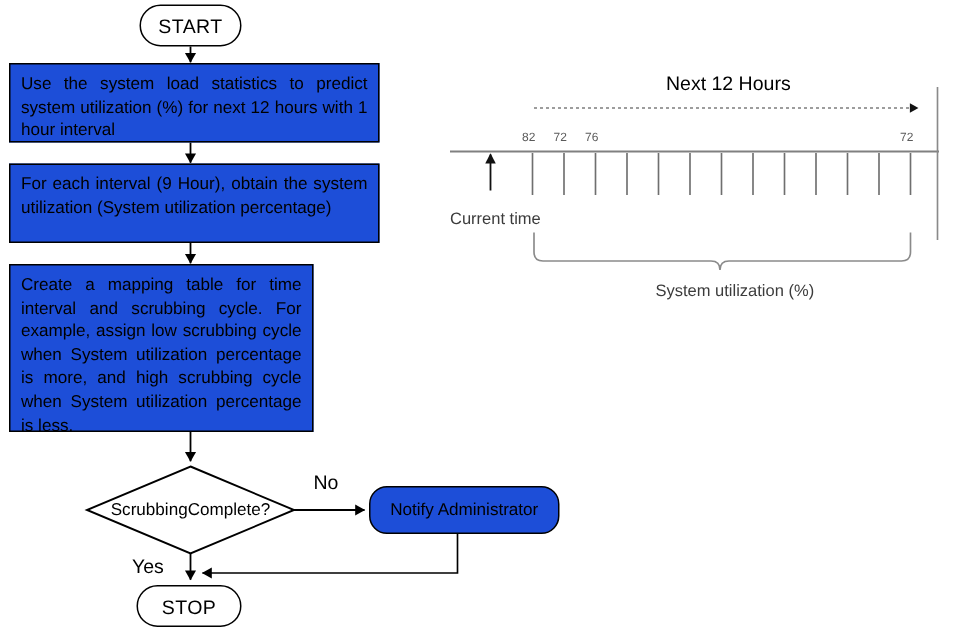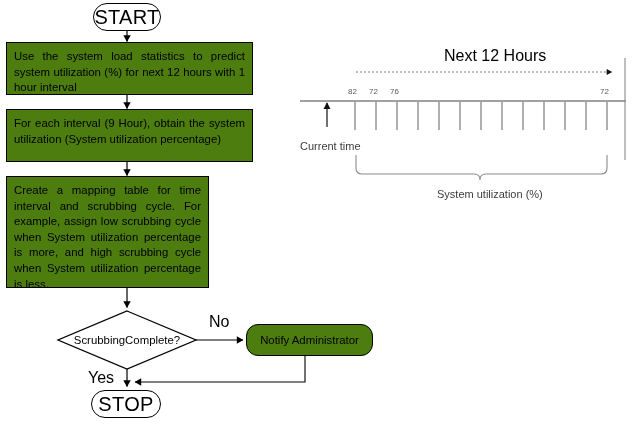--- a/index.html
+++ b/index.html
@@ -25,28 +25,28 @@
     position: absolute;
     box-sizing: border-box;
   }
   
   .terminator {
     border: 1.6px solid #000;
     border-radius: 14px;
     display: flex;
     align-items: center;
     justify-content: center;
-    font-size: 20px;
+    font-size: 13px;
     letter-spacing: 0.3px;
     background: #fff;
   }
   
   .process {
     border: 1.3px solid #000;
-    background: #4d7c0f;
+    background: #1d4ed8;
     display: flex;
     align-items: flex-start;
     justify-content: flex-start;
     padding: 6px 7px 5px 7px;
     font-size: 11.4px;
     line-height: 15.6px;
     text-align: justify;
     text-align-last: left;
     -moz-text-align-last: left;
   }
@@ -65,21 +65,21 @@
     flex-direction: row;
     align-items: center;
     justify-content: center;
     font-size: 11.4px;
     line-height: 14px;
     text-align: center;
   }
   
   .text {
     position: absolute;
-    font-size: 16px;
+    font-size: 13px;
     line-height: 13px;
     white-space: nowrap;
   }
   .text.small {
     font-size: 8px;
     color: #5a5a5a;
   }
   .text.tiny-label {
     font-size: 11px;
     color: #3c3c3c;

